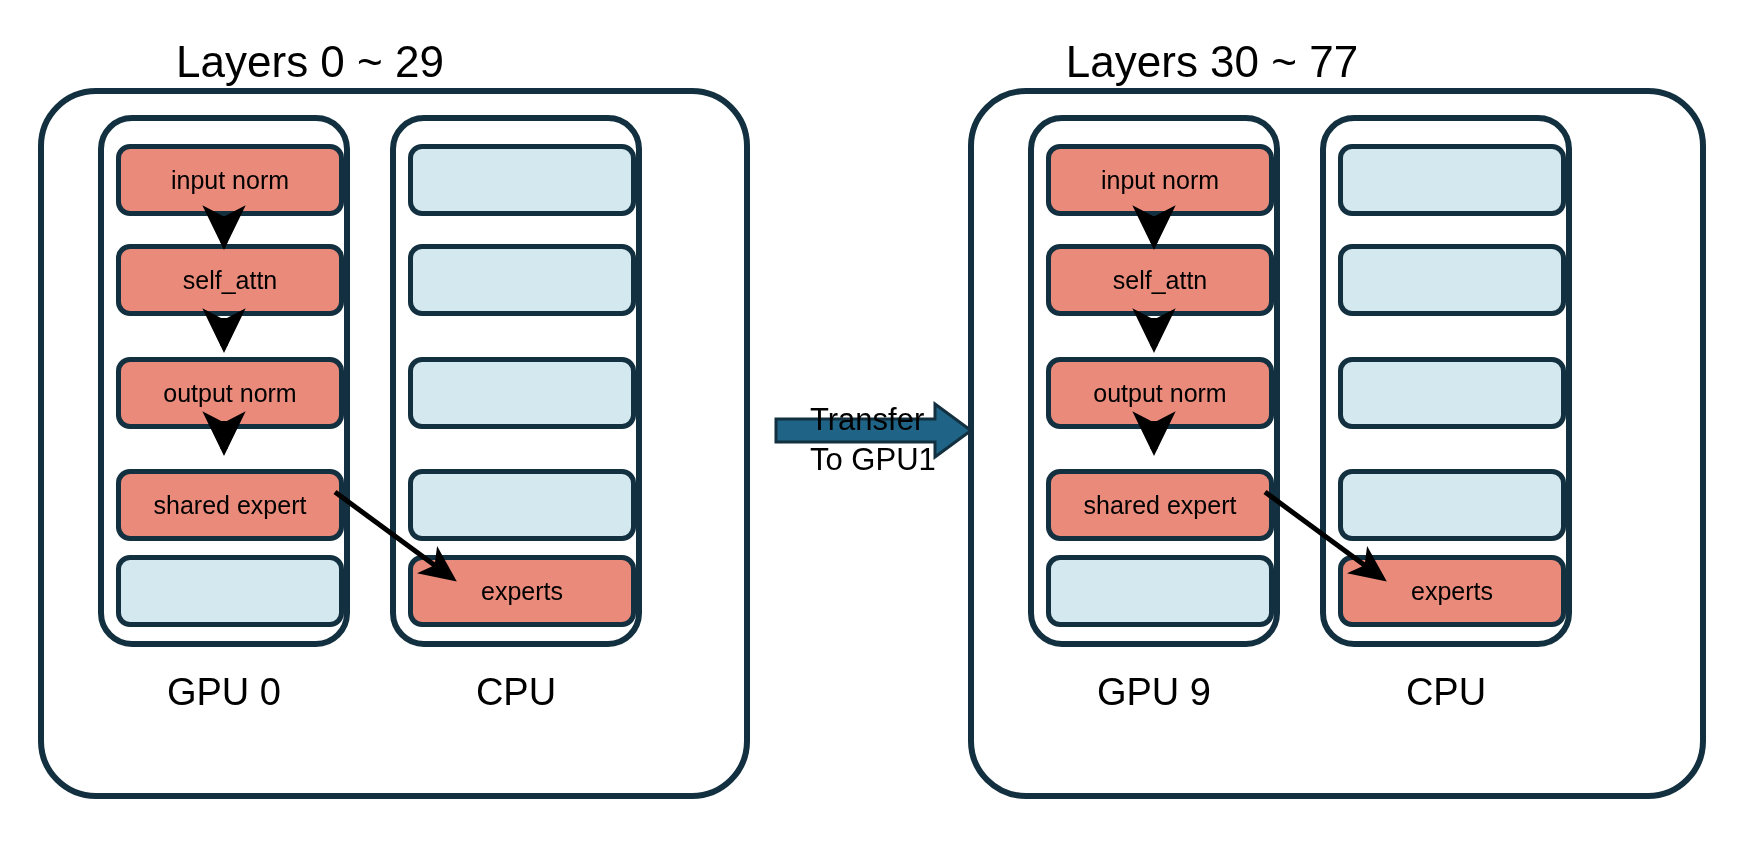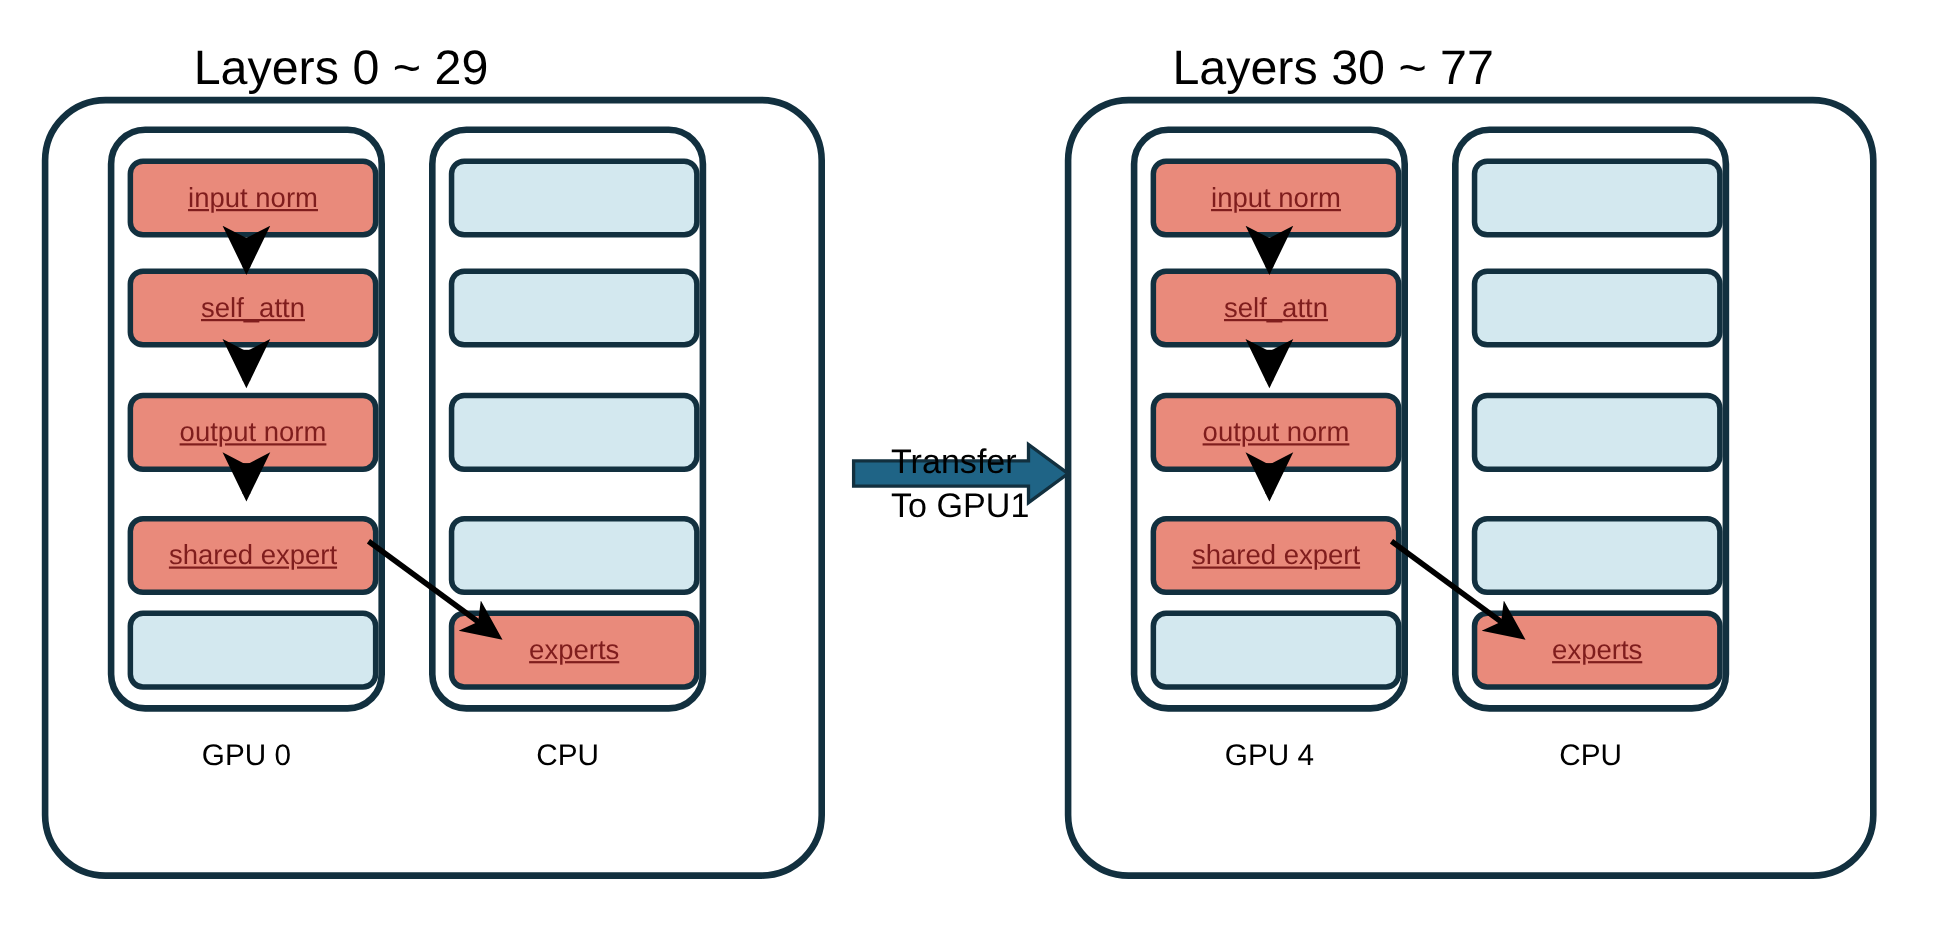--- a/index.html
+++ b/index.html
@@ -54,45 +54,44 @@
   
   .box {
     position: absolute;
     border: 5px solid #12303F;
     border-radius: 14px;
     box-sizing: border-box;
     display: flex;
     align-items: center;
     justify-content: center;
     font-size: 25px;
-    color: #7f1d1d;
+    color: #000000;
     white-space: nowrap;
     width: 228px;
     height: 72px;
-    text-decoration: underline;
   }
   .box.salmon { background: #E98A7B; }
   .box.blue   { background: #D3E8EF; }
 
   
   .slot0 { top: 144px; }
   .slot1 { top: 244px; }
   .slot2 { top: 357px; }
   .slot3 { top: 452px; margin-top: 17px; }
   .slot4 { top: 555px; }
 
   .x-gpu0 { left: 116px; }
   .x-cpu0 { left: 408px; }
   .x-gpu1 { left: 1046px; }
   .x-cpu1 { left: 1338px; }
 
   
   .foot-label {
     position: absolute;
-    font-size: 27px;
+    font-size: 38px;
     color: #000000;
     white-space: nowrap;
     text-align: center;
     width: 252px;
   }
   #foot-gpu0 { left: 98px;   top: 671px; }
   #foot-cpu0 { left: 390px;  top: 671px; }
   #foot-gpu1 { left: 1028px; top: 671px; }
   #foot-cpu1 { left: 1320px; top: 671px; }
 
@@ -185,16 +184,16 @@
     <path d="M776,419 L935,419 L935,404 L971,430.5 L935,457 L935,442 L776,442 Z" fill="#1F6486" stroke="#12303F" stroke-width="3" stroke-linejoin="miter"></path>
   </svg>
 
   <div id="transfer-label">
     <div>Transfer</div>
     <div>To GPU1</div>
   </div>
 
   <div class="foot-label" id="foot-gpu0">GPU 0</div>
   <div class="foot-label" id="foot-cpu0">CPU</div>
-  <div class="foot-label" id="foot-gpu1">GPU 4</div>
+  <div class="foot-label" id="foot-gpu1">GPU 9</div>
   <div class="foot-label" id="foot-cpu1">CPU</div>
 
 </div>
 
 </body></html>

